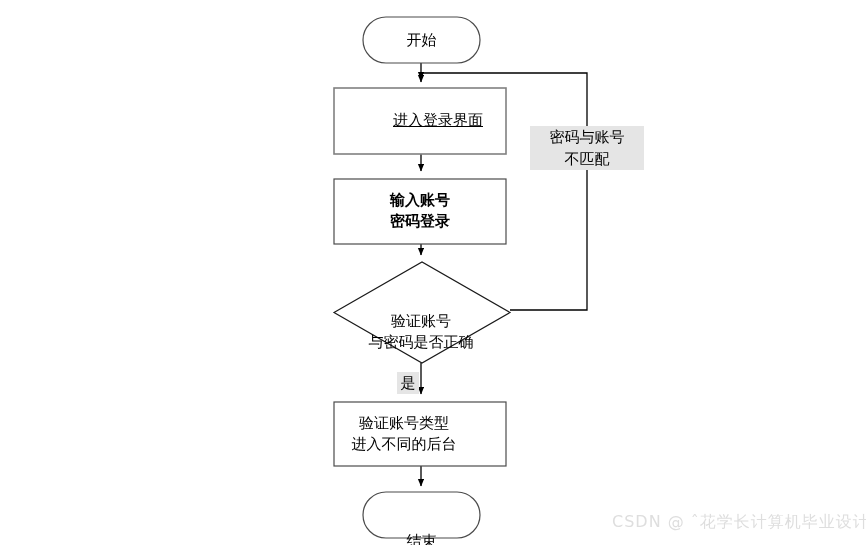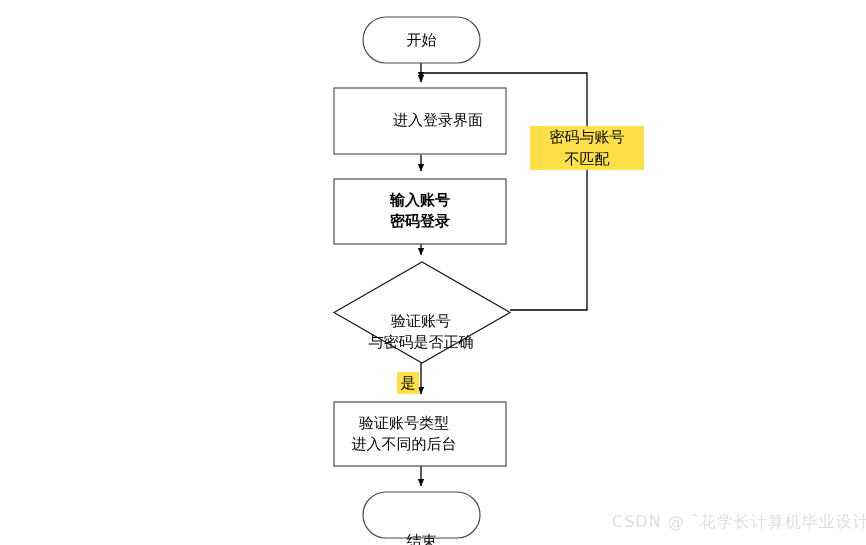--- a/index.html
+++ b/index.html
@@ -31,21 +31,21 @@
     pointer-events: none;
     font-family: "DejaVu Sans", "Liberation Sans", sans-serif;
   }
   .edge-label {
     position: absolute;
     text-align: center;
     color: #000000;
     font-size: 15px;
     line-height: 22px;
     white-space: pre;
-    background: #fde047;
+    background: #e5e5e5;
     font-family: "DejaVu Sans", "Liberation Sans", sans-serif;
   }
   .watermark {
     position: absolute;
     left: 612px;
     top: 512px;
     font-size: 16px;
     color: #dedede;
     letter-spacing: 1px;
     white-space: pre;
@@ -94,21 +94,21 @@
 
   <polygon points="334,312.5 422,262 510,312.5 422,363" fill="#ffffff" stroke="#1a1a1a" stroke-width="1.2"></polygon>
 
   <rect x="334" y="402" width="172" height="64" fill="#ffffff" stroke="#4b4b4b" stroke-width="1.2"></rect>
 
   <rect x="363" y="492" width="117" height="46" rx="23" ry="23" fill="#ffffff" stroke="#4b4b4b" stroke-width="1.2"></rect>
 </svg>
 
 <div class="node-label" style="left:363px; top:30px; width:117px;">开始</div>
 
-<div class="node-label" style="left:334px; top:110px; width:208px;">进入登录界面</div>
+<div class="node-label" style="left:334px; top:110px; width:208px;text-decoration:underline;">进入登录界面</div>
 
 <div class="node-label" style="left:334px; top:190px; width:172px;font-weight:bold;">输入账号
 密码登录</div>
 
 <div class="node-label" style="left:321px; top:291px; width:200px;margin-top:20px;">验证账号
 与密码是否正确</div>
 
 <div class="node-label" style="left:334px; top:413px; width:140px;">验证账号类型
 进入不同的后台</div>
 

